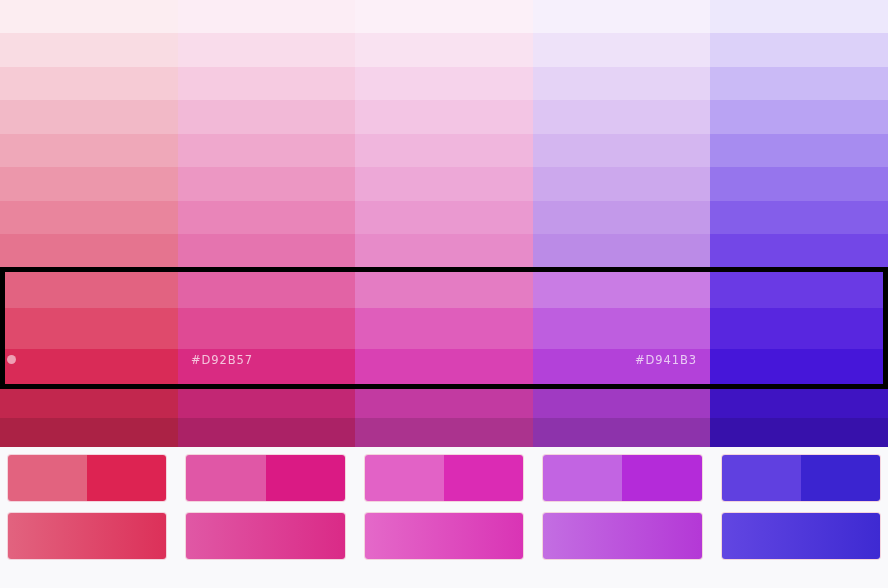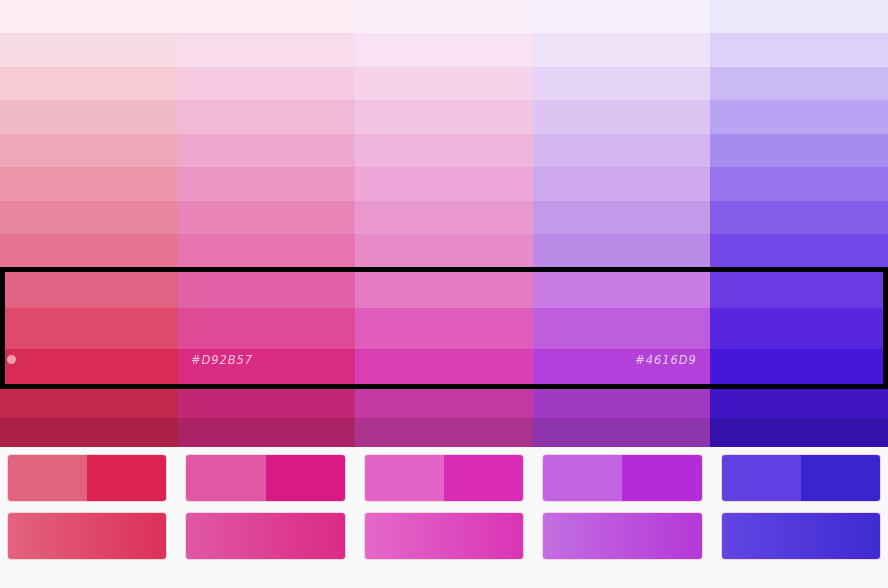--- a/index.html
+++ b/index.html
@@ -2,21 +2,21 @@
 <html><head>
 <meta charset="utf-8">
 <style>
   * { margin:0; padding:0; box-sizing:border-box; }
   html,body { width:888px; height:588px; overflow:hidden; }
   body {
     background:#f9f9fb;
     font-family:"DejaVu Sans", sans-serif;
   }
 
-  #app { position:relative; width:888px; height:588px;font-style:italic; }
+  #app { position:relative; width:888px; height:588px; }
 
   
   .matrix {
     position:absolute; left:0; top:0;
     width:888px; height:447px;
     display:flex;
   }
   .mcol { flex:1 1 0; display:flex; flex-direction:column; position:relative; }
 
   .cell { width:100%; position:relative; }
@@ -164,21 +164,21 @@
         <div class="cell base" style="background: rgb(70, 22, 217);"></div>
         <div class="cell shade" style="background: rgb(63, 20, 194);"></div>
         <div class="cell shade" style="background: rgb(55, 17, 171);"></div>
       </div>
     </div>
 
   <div class="band"></div>
 
   <div class="hexrow">
       <div class="hexcell">#D92B57</div>
-      <div class="hexcell">#4616D9</div>
+      <div class="hexcell">#D941B3</div>
     </div>
 
   <div class="dot"></div>
 
   <div class="cards">
     <div class="cardrow">
         <div class="card">
           <div class="half" style="background: rgb(226, 99, 127);"></div>
           <div class="half" style="background: rgb(221, 35, 82);"></div>
         </div>

